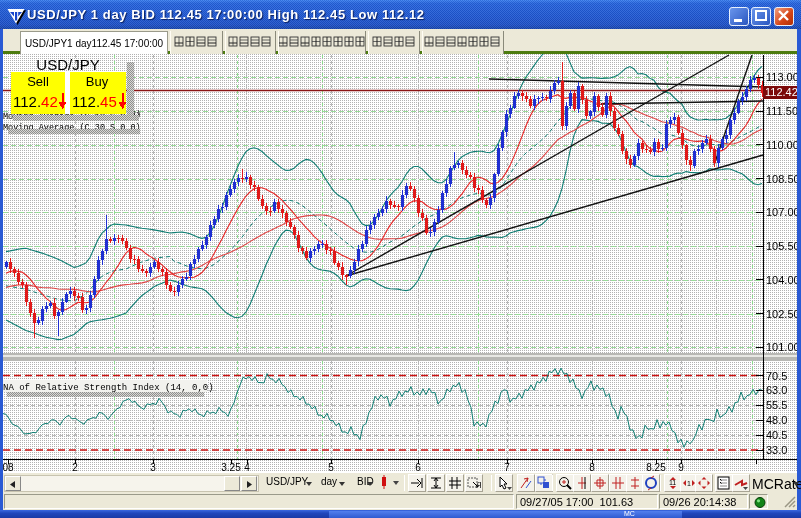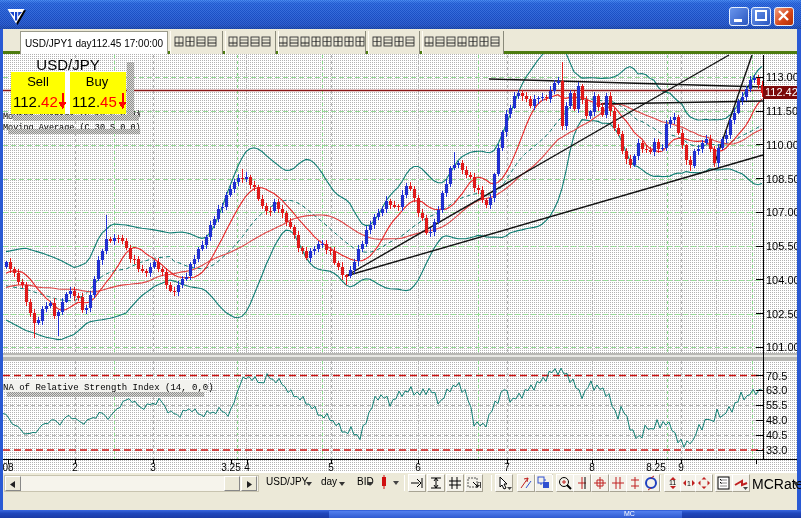--- a/index.html
+++ b/index.html
@@ -27,20 +27,21 @@
 </style></head><body>
 <div id="win">
     <div id="titlebar">
       <svg width="22" height="20" style="position:absolute;left:5px;top:6px;z-index:2">
         <polygon points="3.8,4.2 21,4.2 12.6,19" fill="#000000"></polygon>
         <polygon points="2.5,3 19.5,3 11,17.5" fill="#ffffff"></polygon>
         <rect x="10" y="6" width="2.2" height="8.5" fill="#1544cc"></rect>
         <polygon points="5,6 9,6 9,10.5" fill="#1544cc"></polygon>
         <polygon points="13.2,6 17,6 13.2,10.5" fill="#1544cc"></polygon>
       </svg>
+      <span class="tt">USD/JPY 1 day BID 112.45 17:00:00 High 112.45 Low 112.12</span>
       <div class="wbtn" id="bmin"><svg width="18" height="17">
           <rect x="4" y="11" width="8" height="3" fill="#fff"></rect>
         </svg></div>
       <div class="wbtn" id="bmax"><svg width="18" height="17">
           <rect x="4" y="3" width="10" height="9" fill="none" stroke="#fff" stroke-width="2"></rect>
         </svg></div>
       <div class="wbtn" id="bcls"><svg width="18" height="17">
           <path d="M4 3 L13 12 M13 3 L4 12" stroke="#fff" stroke-width="2.4"></path>
         </svg></div>
     </div>
@@ -773,16 +774,28 @@
         </svg></div>
       <div class="tbtn" style="left:729px;border-color:#fff #a8a494 #a8a494 #fff;background:#f4f2ea"><svg width="16" height="16">
           <path d="M2 10 L9 6 L9 10 L14 8" stroke="#c02020" stroke-width="2" fill="none"></path>
           <path d="M10 12 l5 0 l-2.5 3 z" fill="#444"></path>
         </svg></div>
       <div class="drop" style="left:749px;font-size:14px">MCRates</div>
       <svg width="7" height="6" style="position:absolute;left:790px;top:8px">
         <path d="M0 1 L6 1 L3 5 Z" fill="#333"></path>
       </svg>
     </div>
+    <div id="statusbar">
+      <div class="panel" style="left:1px;width:510px"></div>
+      <div class="panel" style="left:513px;width:142px">09/27/05 17:00&nbsp;&nbsp;101.63</div>
+      <div class="panel" style="left:656px;width:89px">09/26 20:14:38</div>
+      <div class="panel" style="left:746px;width:19px"><svg width="14" height="13">
+          <circle cx="7" cy="6.5" r="5" fill="#128418" stroke="#063c08"></circle>
+          <circle cx="5.5" cy="4.8" r="1.6" fill="#7fe27f"></circle>
+        </svg></div>
+      <svg width="14" height="14" style="position:absolute;left:780px;top:2px">
+        <path d="M12 2 L2 12 M12 6 L6 12 M12 10 L10 12" stroke="#9a9684" stroke-width="1.5"></path>
+      </svg>
+    </div>
     <div id="taskbar"></div>
     <div id="taskbtn">
       <div style="position:absolute;left:295px;top:-1px;color:#fff;font-size:7px">MC</div>
     </div>
   </div>
 </body></html>

